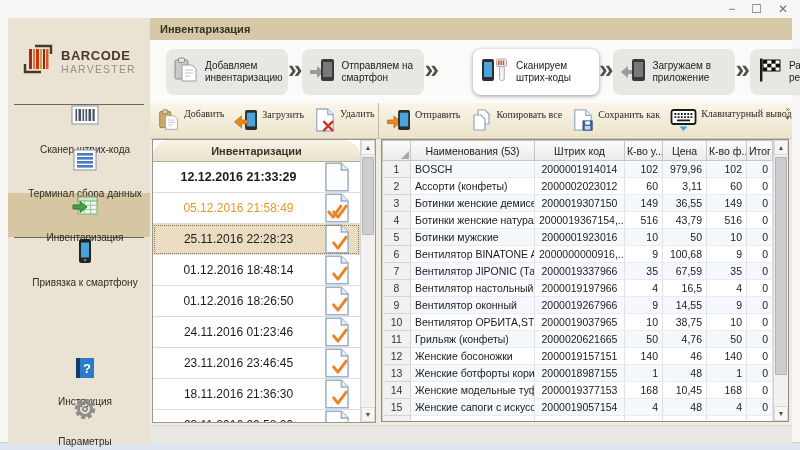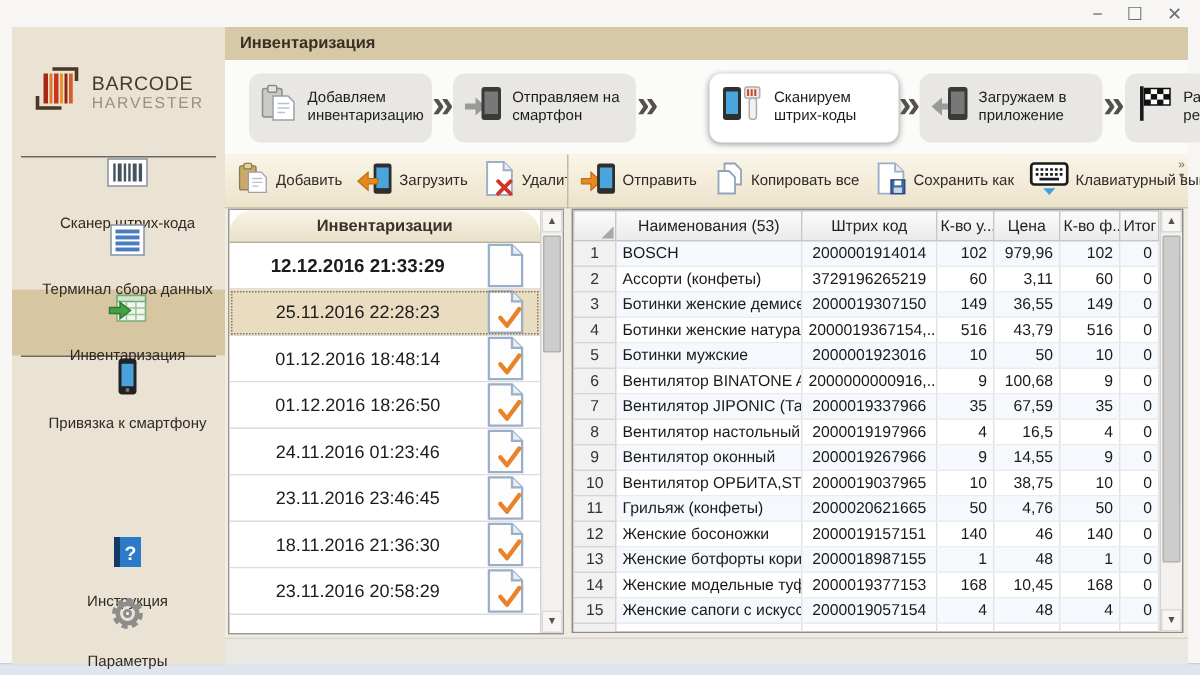--- a/index.html
+++ b/index.html
@@ -9,21 +9,21 @@
   .window { position:absolute; left:0; top:0; width:800px; height:443px; background:#f7f6f4; border-bottom:1px solid #c9cdd4; }
 
   
   .titlebar { position:absolute; left:0; top:0; right:0; height:18px; background:#f7f6f4; }
   .win-controls { position:absolute; right:12px; top:1px; display:flex; gap:16px; color:#6f6f6f; font-size:12px; line-height:16px; }
   .win-btn { cursor:default; }
 
   
   .sidebar { position:absolute; left:8px; top:18px; width:142px; height:425px; background:#eae2d2; }
   .logo { height:86px; display:flex; align-items:center; justify-content:center; gap:7px; }
-  .logo-text .l1 { font-size:13px; font-weight:normal; color:#4a382a; letter-spacing:.5px; }
+  .logo-text .l1 { font-size:13px; font-weight:bold; color:#4a382a; letter-spacing:.5px; }
   .logo-text .l2 { font-size:10.5px; color:#9a8f82; letter-spacing:1.2px; }
   .side-sep { height:1px; background:#6e675c; margin:0 6px; }
   .side-item { display:flex; align-items:center; height:44px; padding-left:12px; gap:9px;flex-direction:column; }
   .side-item.active { background:#d7c6a2; }
   .side-icon { width:30px; display:flex; justify-content:center; flex:0 0 30px; }
   .side-label { font-size:10px; color:#2f2a22; white-space:nowrap; }
   .side-footer { position:absolute; left:0; right:0; bottom:6px; }
   .side-footer .side-item { height:40px; }
 
   
@@ -32,21 +32,21 @@
 
   
   .workflow { position:absolute; left:150px; top:40px; width:642px; height:63px; background:#fbfbf9; display:flex; align-items:center; justify-content:space-between; padding:0 12px 0 16px; }
   .step { display:flex; align-items:center; gap:6px; background:#e9e7e3; border-radius:8px; padding:4px 7px; height:46px; }
   .step.active { background:#ffffff; box-shadow:0 1px 4px rgba(0,0,0,.4);margin-left:34px; }
   .step-label { font-size:10px; line-height:1.2; color:#1c1c1c; width:76px; }
   .chev { font-size:26px; font-weight:bold; color:#55524c; line-height:1; margin-top:-6px; }
 
   
   .toolbar { position:absolute; left:0; right:0; top:0; height:36px; background:linear-gradient(#faf5e8,#ece3cb); border-bottom:1px solid #cfc6ae; display:flex; align-items:center; padding:0 4px; gap:2px; }
-  .tb-btn { display:flex; align-items:center; gap:4px; padding:2px 4px; font-size:10px; color:#2e2a24; white-space:nowrap; }
+  .tb-btn { display:flex; align-items:flex-start; gap:4px; padding:2px 4px; font-size:10px; color:#2e2a24; white-space:nowrap;font-family:Liberation Serif, serif; }
 
   .mid-panel { position:absolute; left:150px; top:103px; width:228px; height:322px; background:#f1ece0; }
   .right-panel { position:absolute; left:378px; top:103px; width:414px; height:322px; background:#f1ece0; }
   .right-panel .toolbar { border-left:1px solid #c2baa4; }
   .overflow-grip { position:absolute; right:2px; top:3px; display:flex; flex-direction:column; align-items:center; color:#6a675f; line-height:1; }
   .overflow-grip .g1 { font-size:8px; } .overflow-grip .g2 { font-size:7px; }
 
   
   .inv-wrap { position:absolute; left:2px; right:2px; top:36px; bottom:2px; border:1px solid #98968e; background:#fff; display:flex; overflow:hidden; }
   .inv-main { flex:1; overflow:hidden;border-radius:16px; }
@@ -313,20 +313,31 @@
     <span class="inv-doc">
       <svg width="26" height="30" viewBox="0 0 27 31">
         <path d="M2 1.2 h16 l7 7 v21.6 h-23 z" fill="#fdfdfd" stroke="#9ab0c8" stroke-width="1.6"></path>
         <path d="M18 1.2 v7 h7" fill="#e8eef5" stroke="#9ab0c8" stroke-width="1.6"></path>
         <path class="chk chk2" d="M5 19.5 l4.5 5.5 8 -11.5" fill="none" stroke="#e8832a" stroke-width="3" stroke-linecap="round" stroke-linejoin="round"></path>
         <path class="chk chk1" d="M10 19.5 l4.5 5.5 8.5 -11.5" fill="none" stroke="#e8832a" stroke-width="3" stroke-linecap="round" stroke-linejoin="round"></path>
       </svg>
     </span>
   </div>
 
+  <div class="inv-row style-orange status-double">
+    <span class="inv-date">05.12.2016 21:58:49</span>
+    <span class="inv-doc">
+      <svg width="26" height="30" viewBox="0 0 27 31">
+        <path d="M2 1.2 h16 l7 7 v21.6 h-23 z" fill="#fdfdfd" stroke="#9ab0c8" stroke-width="1.6"></path>
+        <path d="M18 1.2 v7 h7" fill="#e8eef5" stroke="#9ab0c8" stroke-width="1.6"></path>
+        <path class="chk chk2" d="M5 19.5 l4.5 5.5 8 -11.5" fill="none" stroke="#e8832a" stroke-width="3" stroke-linecap="round" stroke-linejoin="round"></path>
+        <path class="chk chk1" d="M10 19.5 l4.5 5.5 8.5 -11.5" fill="none" stroke="#e8832a" stroke-width="3" stroke-linecap="round" stroke-linejoin="round"></path>
+      </svg>
+    </span>
+  </div>
 
   <div class="inv-row style-selected status-check">
     <span class="inv-date">25.11.2016 22:28:23</span>
     <span class="inv-doc">
       <svg width="26" height="30" viewBox="0 0 27 31">
         <path d="M2 1.2 h16 l7 7 v21.6 h-23 z" fill="#fdfdfd" stroke="#9ab0c8" stroke-width="1.6"></path>
         <path d="M18 1.2 v7 h7" fill="#e8eef5" stroke="#9ab0c8" stroke-width="1.6"></path>
         <path class="chk chk2" d="M5 19.5 l4.5 5.5 8 -11.5" fill="none" stroke="#e8832a" stroke-width="3" stroke-linecap="round" stroke-linejoin="round"></path>
         <path class="chk chk1" d="M10 19.5 l4.5 5.5 8.5 -11.5" fill="none" stroke="#e8832a" stroke-width="3" stroke-linecap="round" stroke-linejoin="round"></path>
       </svg>
@@ -499,21 +510,21 @@
     <td>2000001914014</td>
     <td>102</td>
     <td>979,96</td>
     <td>102</td>
     <td>0</td>
   </tr>
 
   <tr>
     <td>2</td>
     <td>Ассорти (конфеты)</td>
-    <td>3729196265219</td>
+    <td>2000002023012</td>
     <td>60</td>
     <td>3,11</td>
     <td>60</td>
     <td>0</td>
   </tr>
 
   <tr>
     <td>3</td>
     <td>Ботинки женские демисезон...</td>
     <td>2000019307150</td>

